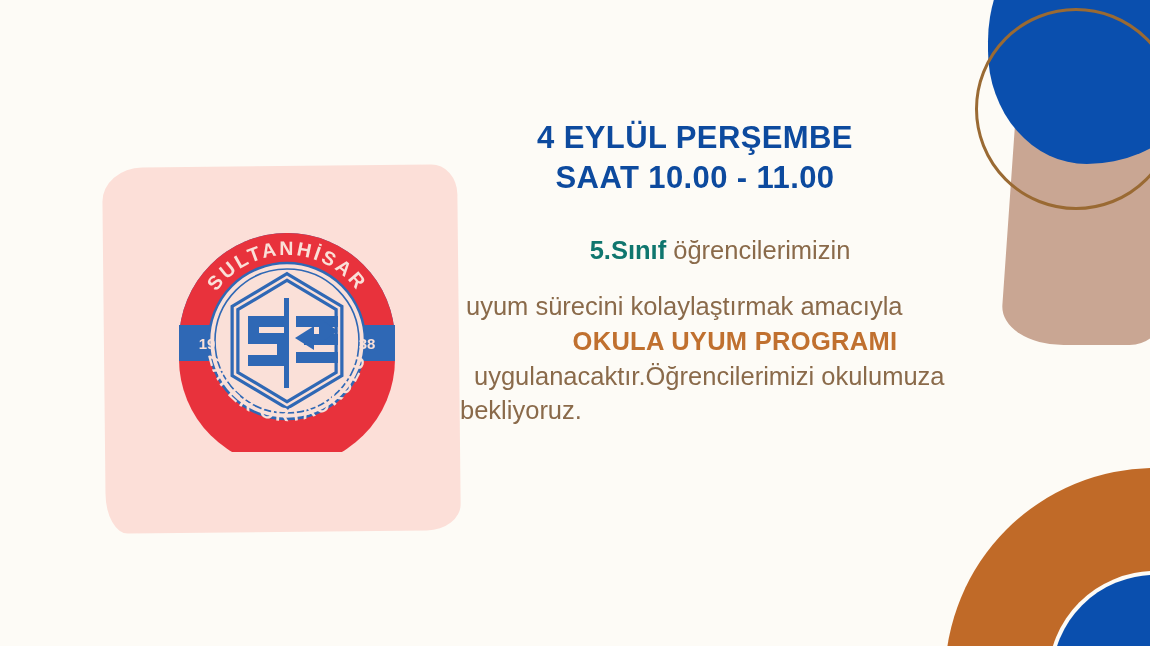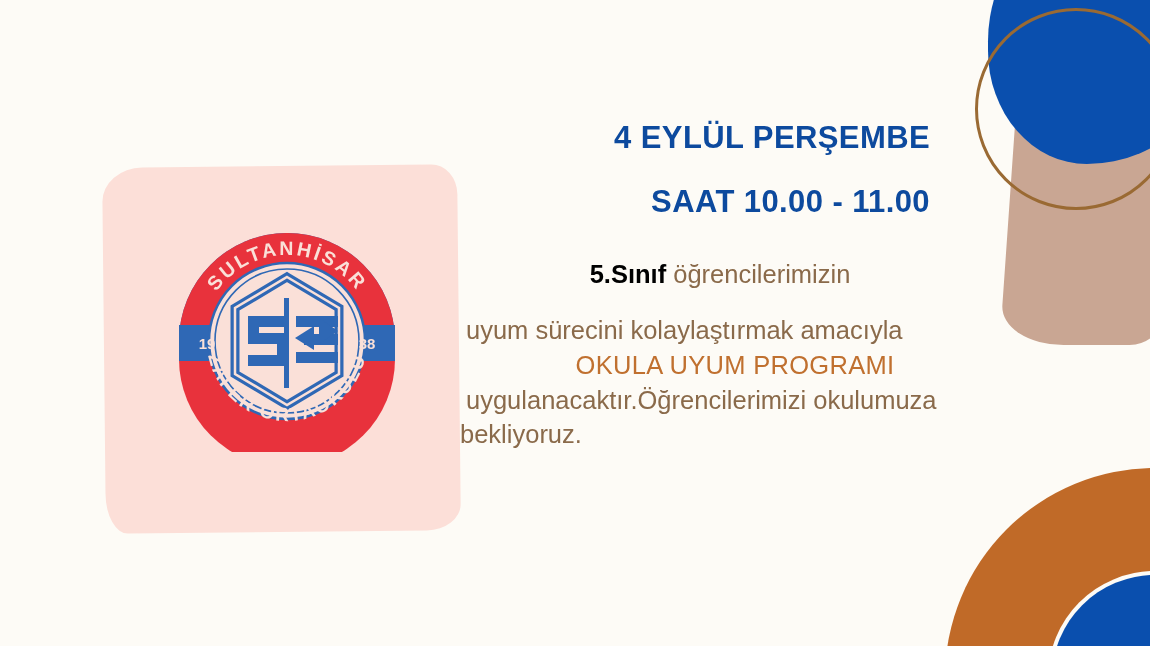--- a/index.html
+++ b/index.html
@@ -107,50 +107,50 @@
     left: 460px;
     top: 118px;
     width: 660px;
   }
   .heading {
     color: #0d4a9e;
     font-family: "Liberation Sans", sans-serif;
     font-weight: bold;
     font-size: 31px;
     letter-spacing: 0.4px;
-    text-align: right;
+    text-align: center;
     line-height: 1.30;
     width: 470px;
     margin: 0;
   }
-  .heading .line2 { display: block; margin-top: 24px; }
+  .heading .line2 { display: block; }
 
   .body-block {
     margin-top: 34px;
     font-family: "Liberation Sans", sans-serif;
     font-size: 25.5px;
     color: #8a6a4a;
     line-height: 1.36;
     width: 648px;
   }
   .body-line { white-space: nowrap; }
   .l1 { text-align: center; padding-right: 128px; }
   .l2 { text-align: left;   padding-left: 6px; margin-top: 22px; }
   .l3 { text-align: center; padding-right: 98px; }
-  .l4 { text-align: left;   padding-left: 6px; }
+  .l4 { text-align: left;   padding-left: 14px; }
   .l5 { text-align: left;   padding-left: 0; }
 
   .accent-bold {
-    color: #000000;
+    color: #0f766e;
     font-weight: bold;
     margin-top: 44px;
   }
   .program-title {
     color: #c0702f;
-    font-weight: normal;
+    font-weight: bold;
     letter-spacing: 0.3px;
   }
 </style>
 </head>
 <body>
 
 <div id="poster">
 
   <div class="deco tan-column"></div>
   <div class="deco blue-blob"></div>

